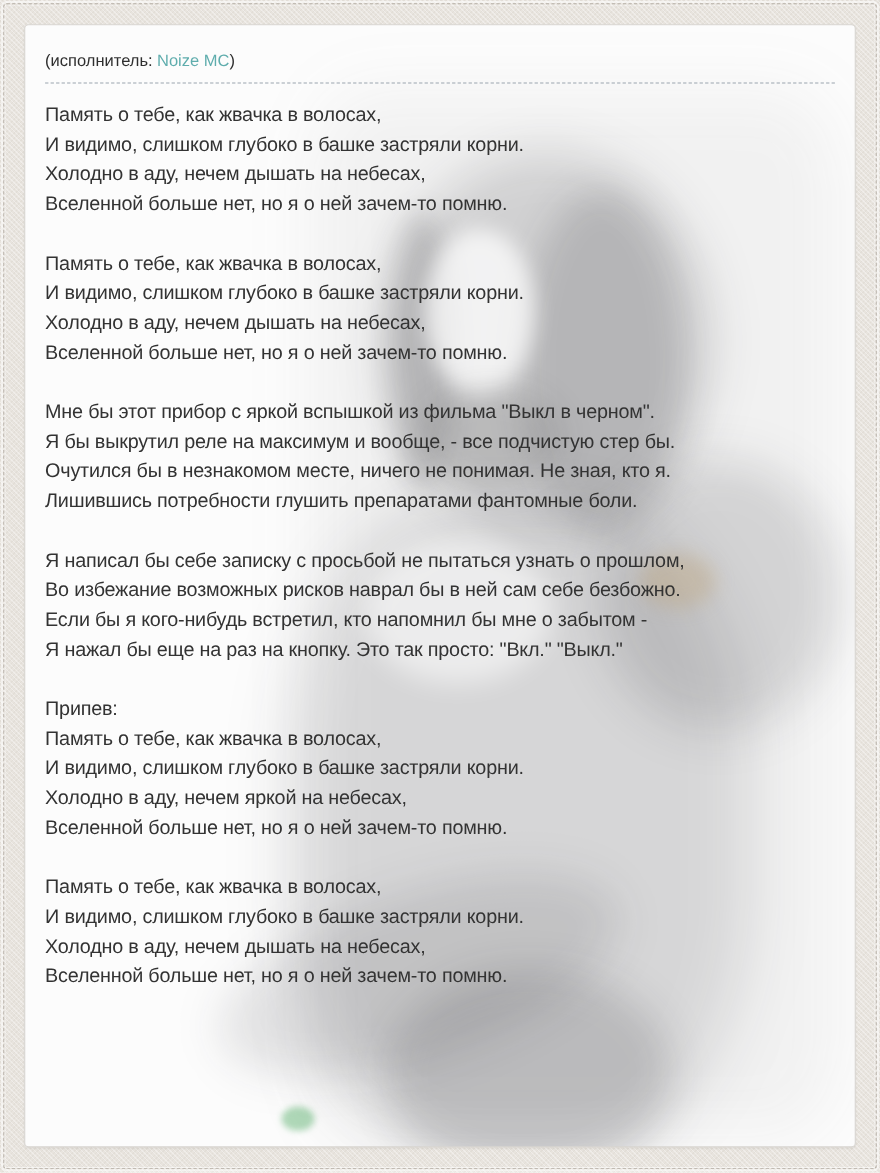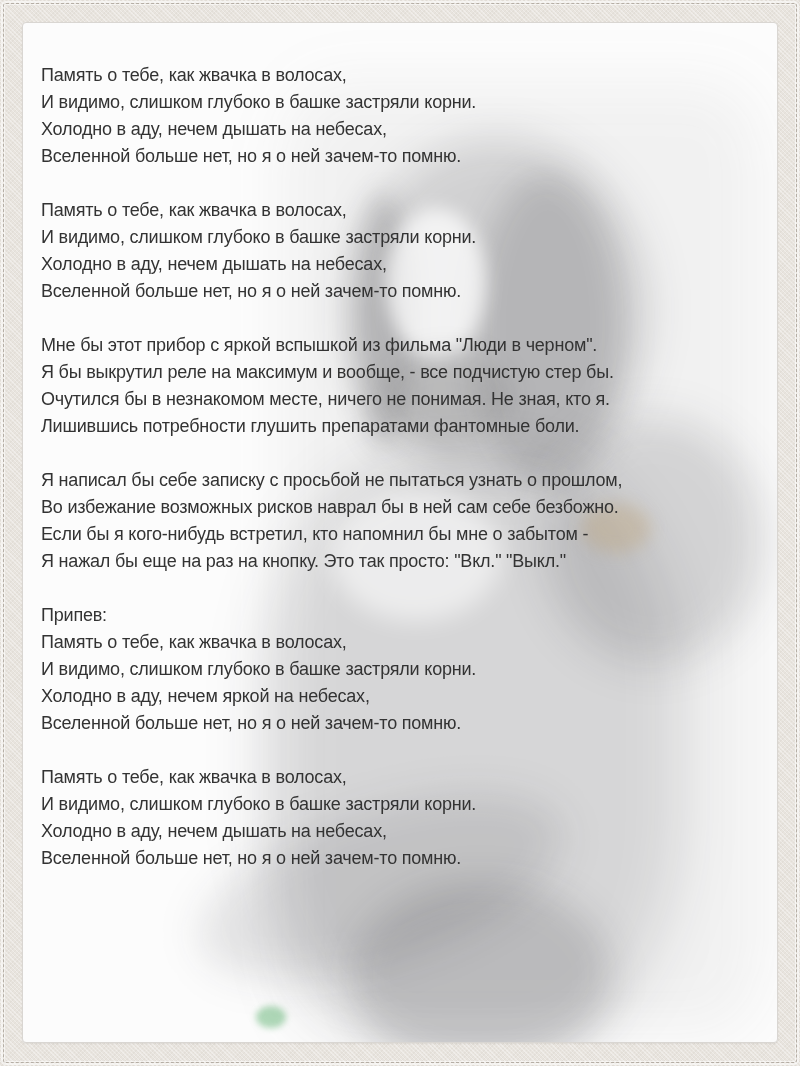--- a/index.html
+++ b/index.html
@@ -111,31 +111,32 @@
     <div class="ph-hand"></div>
     <div class="ph-print"></div>
     <div class="ph-arm"></div>
     <div class="ph-guitar"></div>
     <div class="ph-green"></div>
   </div>
 
   <div class="content">
 
 
+    <div class="subtitle"><span>(исполнитель:</span><a class="artist-link">Noize MC</a><span>)</span></div>
 
     <div class="lyrics">
       <p class="stanza">Память о тебе, как жвачка в волосах,
 И видимо, слишком глубоко в башке застряли корни.
 Холодно в аду, нечем дышать на небесах,
 Вселенной больше нет, но я о ней зачем-то помню.</p>
       <p class="stanza">Память о тебе, как жвачка в волосах,
 И видимо, слишком глубоко в башке застряли корни.
 Холодно в аду, нечем дышать на небесах,
 Вселенной больше нет, но я о ней зачем-то помню.</p>
-      <p class="stanza">Мне бы этот прибор с яркой вспышкой из фильма "Люди в черном".
+      <p class="stanza">Мне бы этот прибор с яркой вспышкой из фильма "Выкл в черном".
 Я бы выкрутил реле на максимум и вообще, - все подчистую стер бы.
 Очутился бы в незнакомом месте, ничего не понимая. Не зная, кто я.
 Лишившись потребности глушить препаратами фантомные боли.</p>
       <p class="stanza">Я написал бы себе записку с просьбой не пытаться узнать о прошлом,
 Во избежание возможных рисков наврал бы в ней сам себе безбожно.
 Если бы я кого-нибудь встретил, кто напомнил бы мне о забытом -
 Я нажал бы еще на раз на кнопку. Это так просто: "Вкл." "Выкл."</p>
       <p class="stanza">Припев:
 Память о тебе, как жвачка в волосах,
 И видимо, слишком глубоко в башке застряли корни.

